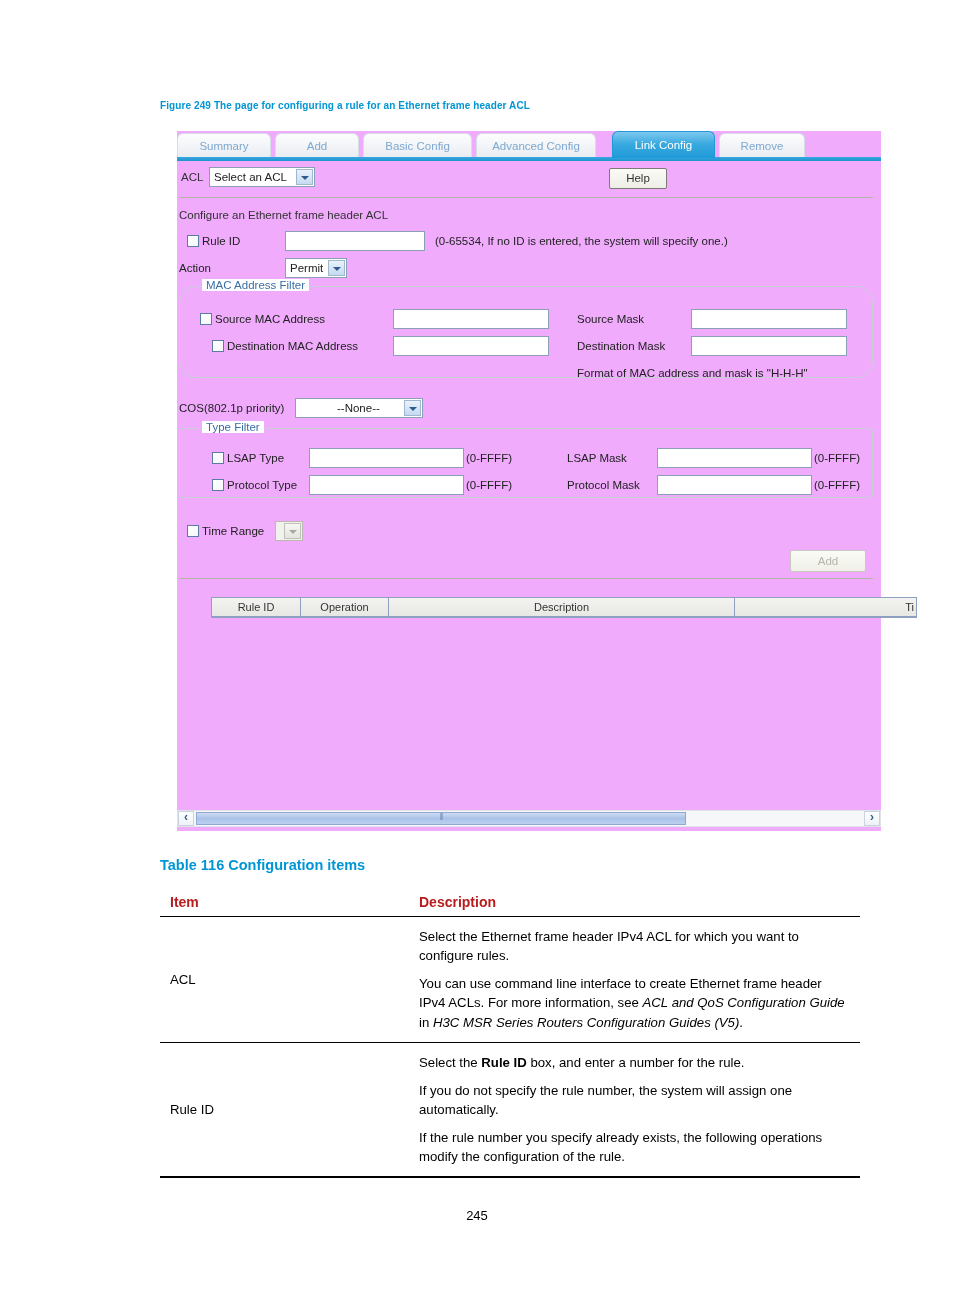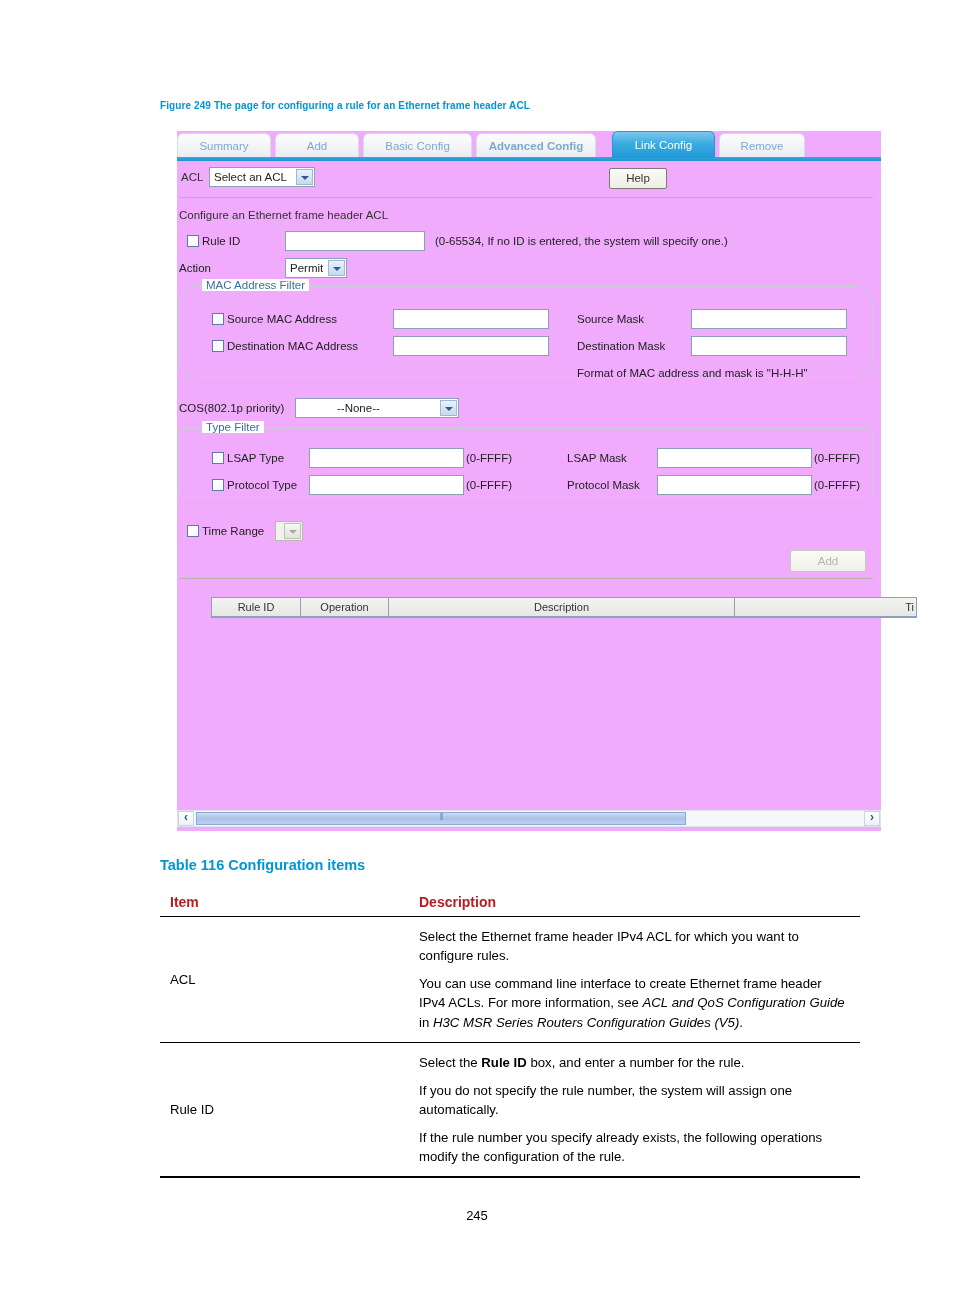--- a/index.html
+++ b/index.html
@@ -236,33 +236,33 @@
     background: #ffffff;
     padding: 0 4px;
     font-size: 11.5px;
     color: #3a6ea5;
     white-space: nowrap;
   }
   #mac-filter { left: 2px; top: 155px; width: 694px; height: 92px; border-radius: 17px; }
   #type-filter { left: 2px; top: 297px; width: 694px; height: 70px; }
 
   
-  #src-mac-check  { left: 32px; top: 26px; }
+  #src-mac-check  { left: 20px; top: 26px; }
   #dst-mac-check  { left: 32px; top: 53px; }
   #src-mac-input  { left: 213px; top: 22px; width: 156px; }
   #dst-mac-input  { left: 213px; top: 49px; width: 156px; }
   #src-mask-label { left: 397px; top: 26px; }
   #dst-mask-label { left: 397px; top: 53px; }
   #src-mask-input { left: 511px; top: 22px; width: 156px; }
   #dst-mask-input { left: 511px; top: 49px; width: 156px; }
   #mac-format-note { left: 397px; top: 80px; }
 
   
   #cos-label { left: 2px; top: 271px; }
-  #cos-select { position: absolute; left: 118px; top: 267px; width: 164px; padding-left: 41px; }
+  #cos-select { position: absolute; left: 118px; top: 267px; width: 128px; padding-left: 41px; }
 
   
   #lsap-type-check    { left: 32px; top: 23px; }
   #protocol-type-check{ left: 32px; top: 50px; }
   #lsap-type-input    { left: 129px; top: 19px; width: 155px; }
   #protocol-type-input{ left: 129px; top: 46px; width: 155px; }
   #lsap-type-range    { left: 286px; top: 23px; }
   #protocol-type-range{ left: 286px; top: 50px; }
   #lsap-mask-label    { left: 387px; top: 23px; }
   #protocol-mask-label{ left: 387px; top: 50px; }
@@ -423,21 +423,21 @@
 <body>
 
 <div class="fig-caption">Figure 249 The page for configuring a rule for an Ethernet frame header ACL</div>
 
 <div class="screenshot">
 
   <div class="tabbar">
     <div class="tab" style="left:0px;width:94px;">Summary</div>
     <div class="tab" style="left:98px;width:84px;">Add</div>
     <div class="tab" style="left:186px;width:109px;">Basic Config</div>
-    <div class="tab" style="left:299px;width:120px;font-weight:bold;">Advanced Config</div>
+    <div class="tab" style="left:299px;width:120px;">Advanced Config</div>
     <div class="tab active" style="left:435px;width:103px;">Link Config</div>
     <div class="tab" style="left:542px;width:86px;">Remove</div>
     <div class="tab-underline"></div>
   </div>
 
   <div class="acl-row">
     <span class="acl-label">ACL</span>
     <div class="sel" id="acl-select">
       <span>Select an ACL</span>
       <span class="arrow"></span>

